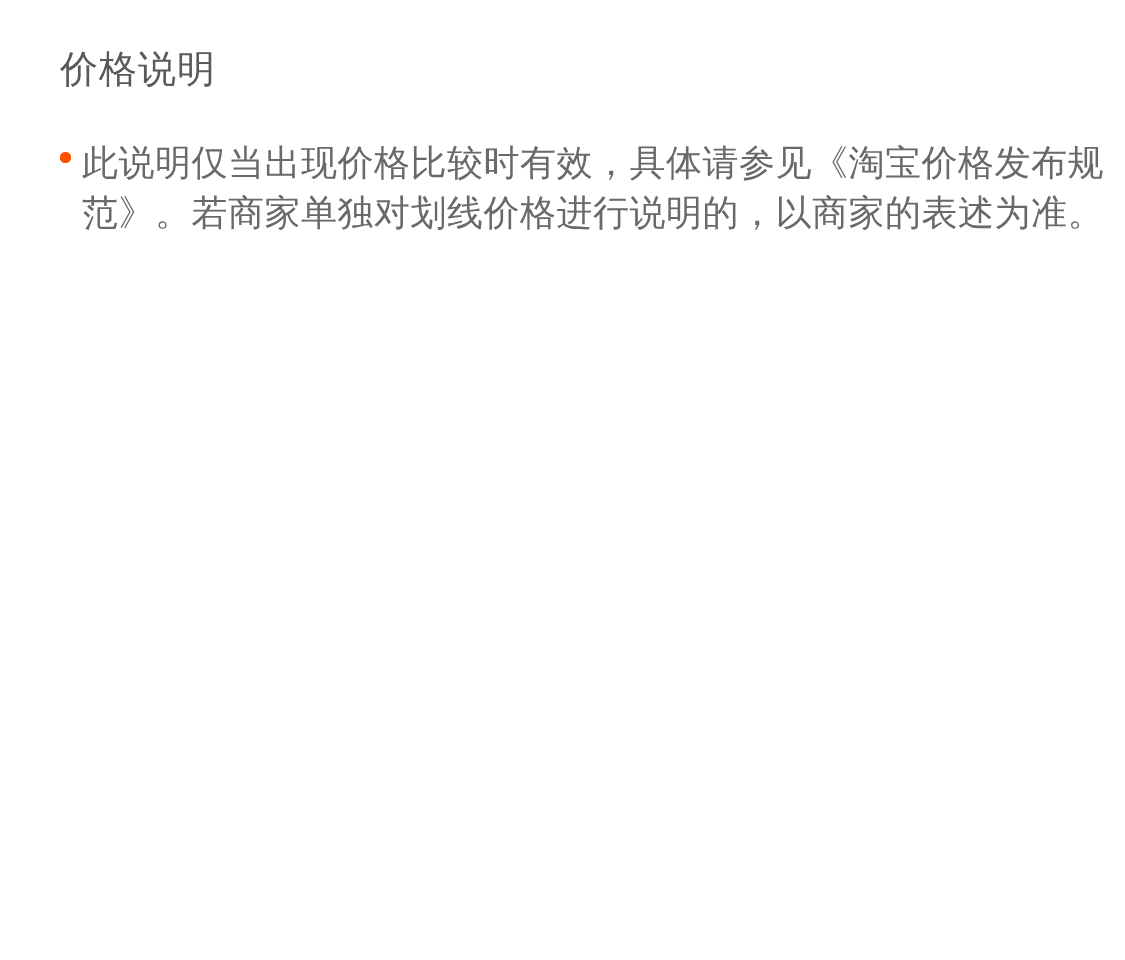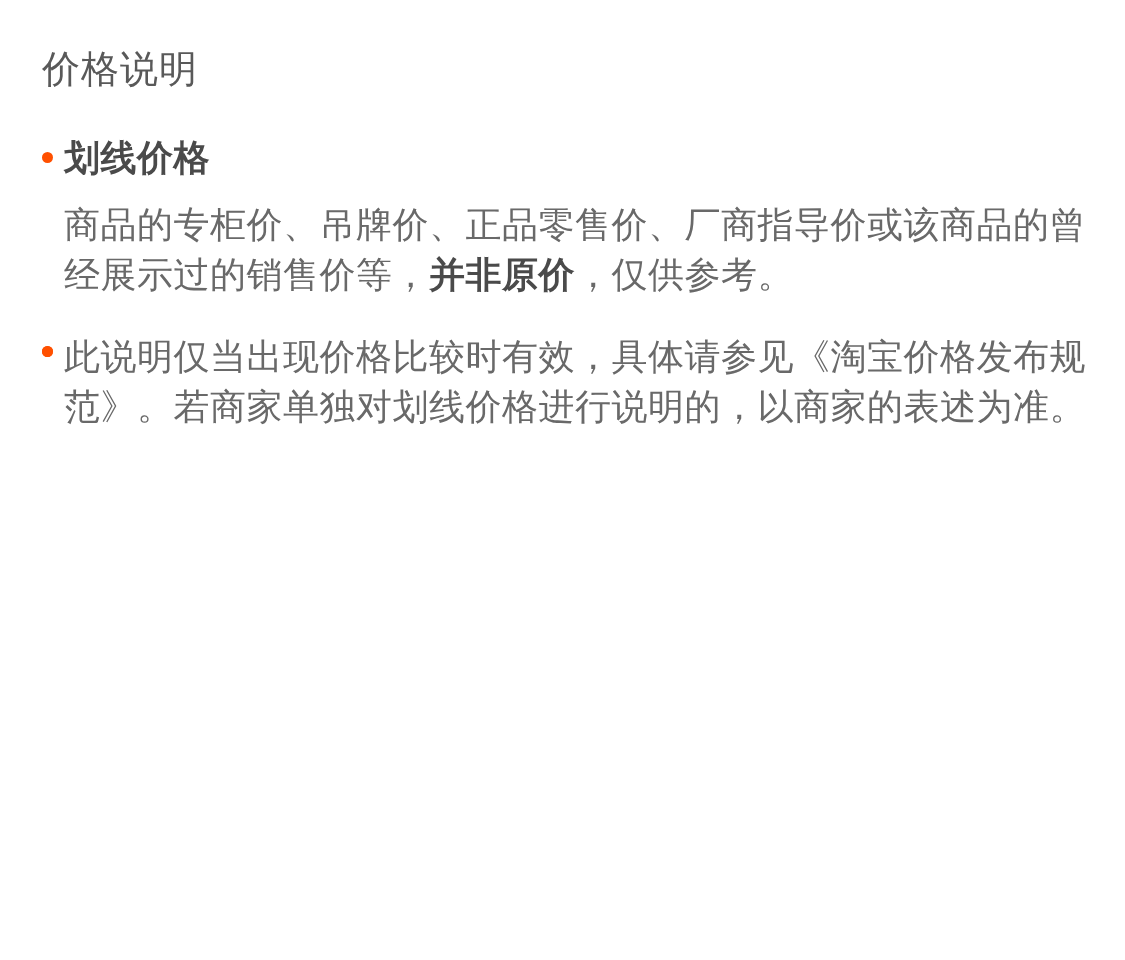--- a/index.html
+++ b/index.html
@@ -9,21 +9,21 @@
   }
   body {
     width: 1125px;
     height: 960px;
     overflow: hidden;
     font-family: "DejaVu Sans", "Liberation Sans", sans-serif;
   }
   .container {
     box-sizing: border-box;
     width: 1125px;
-    padding: 46px 20px 0 42px;
+    padding: 46px 20px 0 60px;
   }
   .page-title {
     font-size: 38px;
     line-height: 46px;
     font-weight: 400;
     color: #595959;
     margin: 0 0 46px 0;
     letter-spacing: 1px;
   }
   ul.notice-list {
@@ -71,26 +71,20 @@
 </style>
 </head>
 <body>
 
 <div class="container">
 
   <h1 class="page-title">价格说明</h1>
 
   <ul class="notice-list">
 
-    <li>
-      <span class="bullet" style="background: rgb(255, 80, 0);"></span>
-      <h2 class="item-heading">划线价格</h2>
-      <p class="item-paragraph"><span>商品的专柜价、吊牌价、正品零售价、厂商指导价或该商品的曾
-经展示过的销售价等，</span><span class="bold">并非原价</span><span>，仅供参考。</span></p>
-    </li>
 
     <li>
       <span class="bullet" style="background: rgb(255, 80, 0);"></span>
     </li>
 
 
     <li>
       <span class="bullet" style="background: rgb(255, 80, 0);"></span>
       <p class="item-paragraph"><span>此说明仅当出现价格比较时有效，具体请参见《淘宝价格发布规
 范》。若商家单独对划线价格进行说明的，以商家的表述为准。</span></p>

